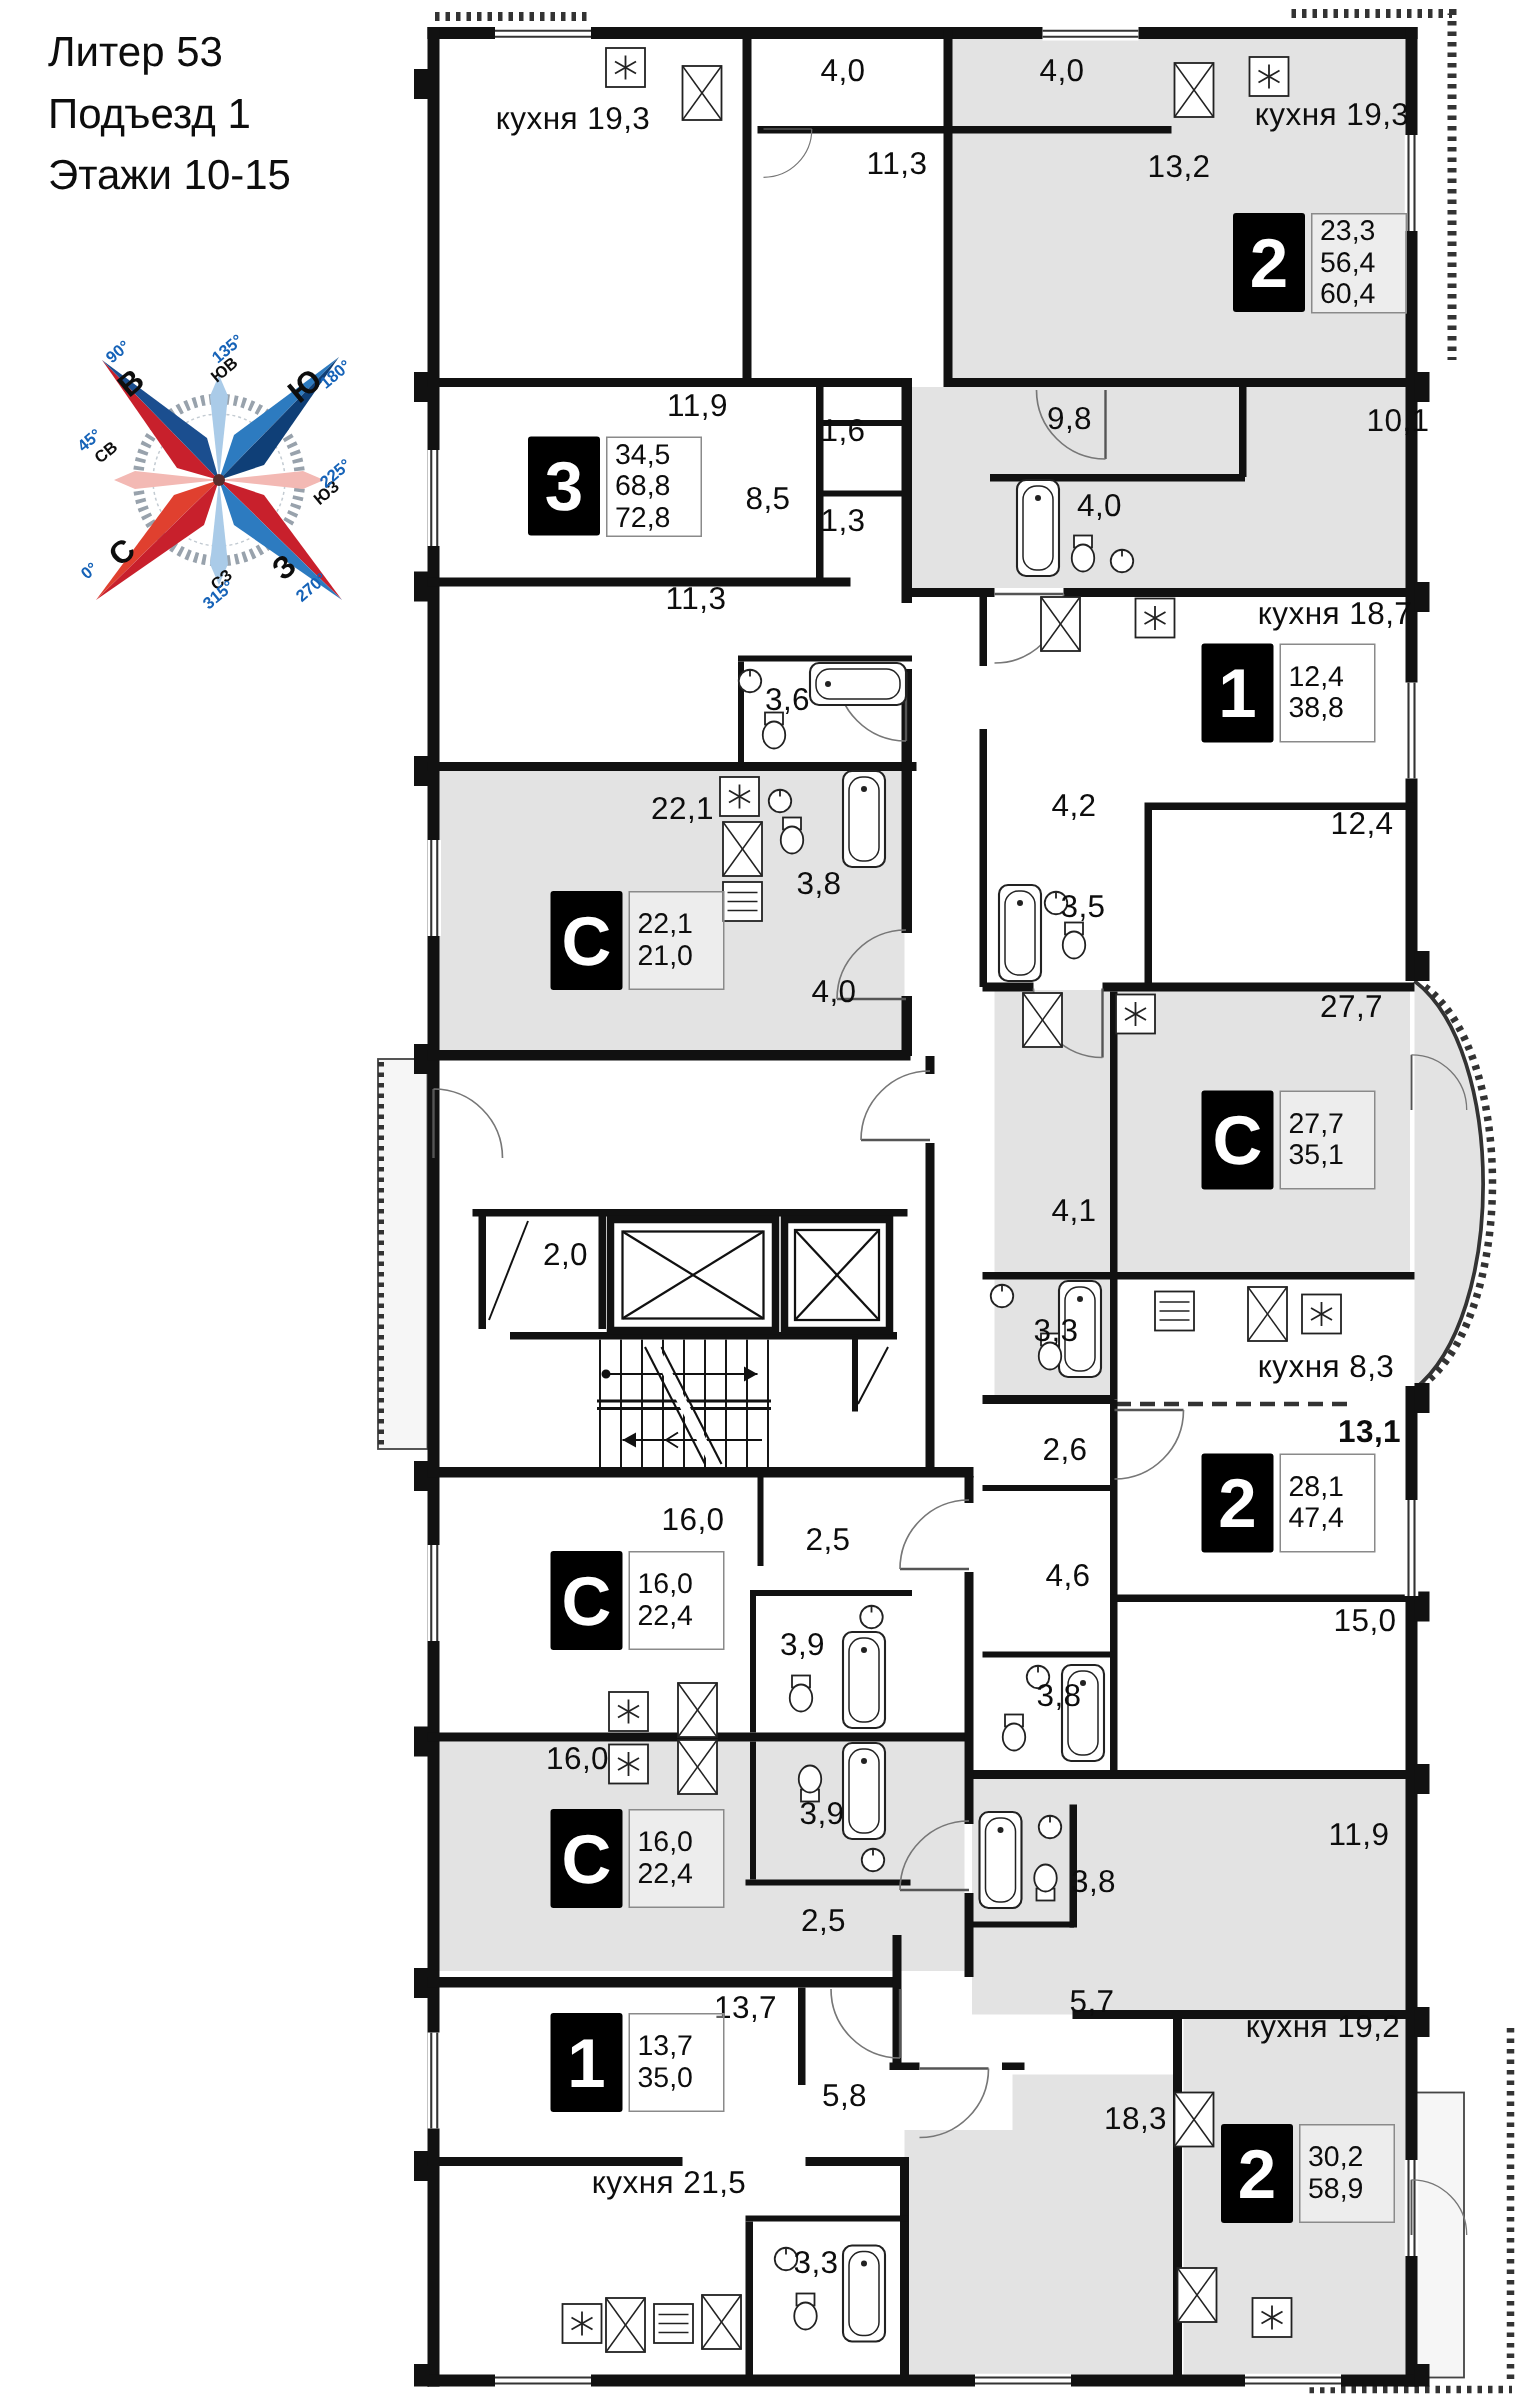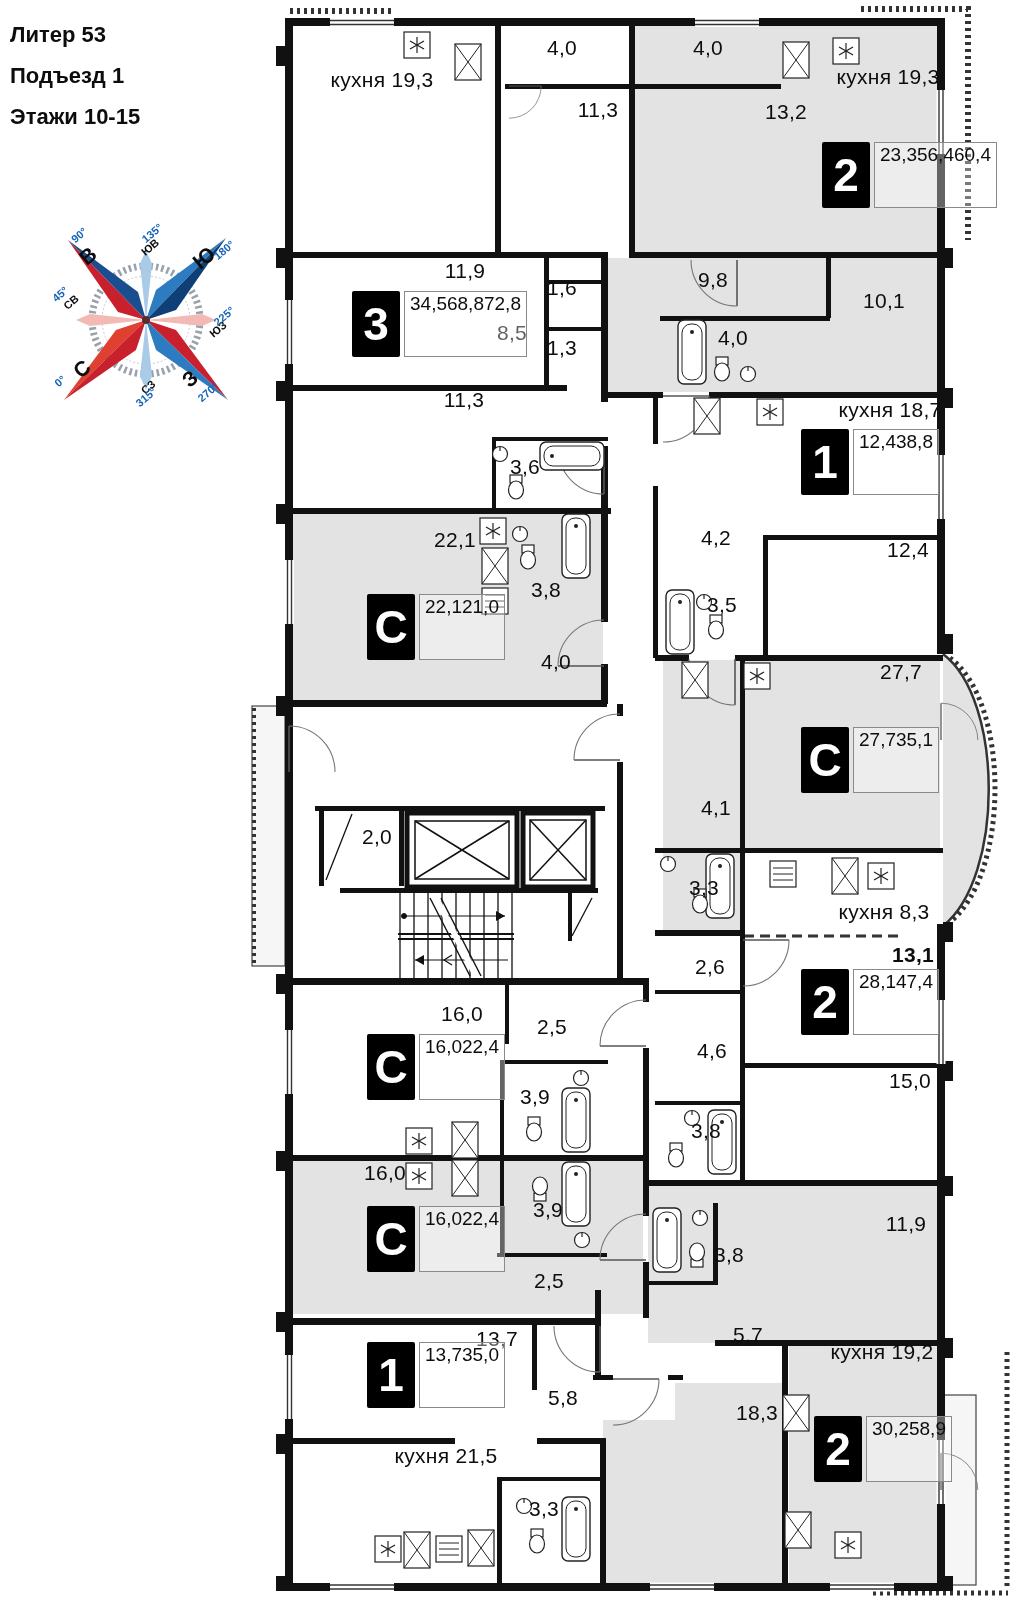--- a/index.html
+++ b/index.html
@@ -1,26 +1,26 @@
 <!DOCTYPE html>
 <html><head>
 <meta charset="utf-8">
 <style>
   html,body{margin:0;padding:0;background:#fff;}
   #stage{position:relative;width:1018px;height:1598px;background:#fff;overflow:hidden;
          font-family:"Liberation Sans",sans-serif;color:#0d0d0d;}
   #plan-svg{position:absolute;left:0;top:0;}
-  .hdr{position:absolute;left:10px;top:14px;font-size:22px;line-height:41px;font-weight:700;}
+  .hdr{position:absolute;left:32px;top:14px;font-size:28px;line-height:41px;font-weight:400;}
   .rlabel{position:absolute;transform:translate(-50%,-50%);font-size:21px;letter-spacing:.3px;
           white-space:nowrap;color:#0d0d0d;}
   .apt{position:absolute;display:flex;align-items:stretch;}
   .apt-char{width:48px;height:66px;background:#000;color:#fff;font-weight:bold;font-size:46px;
             display:flex;align-items:center;justify-content:center;border-radius:2px;}
   .apt-nums{margin-left:4px;border:1px solid #8a8a8a;padding:1px 5px;font-size:19px;line-height:21px;
-            min-width:52px;display:flex;justify-content:center;background:rgba(255,255,255,.35);}
+            min-width:52px;display:flex;flex-direction:column;justify-content:center;background:rgba(255,255,255,.35);}
   .c-dir{position:absolute;transform:translate(-50%,-50%) rotate(-40deg);font-size:21px;font-weight:bold;}
   .c-sub{position:absolute;transform:translate(-50%,-50%) rotate(-40deg);font-size:11px;font-weight:bold;}
   .c-deg{position:absolute;transform:translate(-50%,-50%) rotate(-40deg);font-size:11px;font-weight:bold;color:#1663b8;}
 </style>
 </head>
 <body>
 
 <div id="stage">
 
   <div class="hdr">
@@ -351,21 +351,21 @@
     <div class="rlabel" style="left: 708px; top: 48px;">4,0</div>
     <div class="rlabel" style="left: 754px; top: 112px; margin-left: 32px;">13,2</div>
     <div class="rlabel" style="left: 888px; top: 77px;">кухня 19,3</div>
     <div class="rlabel" style="left: 465px; top: 271px;">11,9</div>
     <div class="rlabel" style="left: 512px; top: 333px;">8,5</div>
     <div class="rlabel" style="left: 562px; top: 288px;">1,6</div>
     <div class="rlabel" style="left: 562px; top: 348px;">1,3</div>
     <div class="rlabel" style="left: 464px; top: 400px;">11,3</div>
     <div class="rlabel" style="left: 525px; top: 467px;">3,6</div>
     <div class="rlabel" style="left: 713px; top: 280px;">9,8</div>
-    <div class="rlabel" style="left: 884px; top: 281px; margin-top: 20px;">10,1</div>
+    <div class="rlabel" style="left: 932px; top: 281px;">10,1</div>
     <div class="rlabel" style="left: 733px; top: 338px;">4,0</div>
     <div class="rlabel" style="left: 890px; top: 410px;">кухня 18,7</div>
     <div class="rlabel" style="left: 716px; top: 538px;">4,2</div>
     <div class="rlabel" style="left: 908px; top: 550px;">12,4</div>
     <div class="rlabel" style="left: 722px; top: 605px;">3,5</div>
     <div class="rlabel" style="left: 455px; top: 540px;">22,1</div>
     <div class="rlabel" style="left: 546px; top: 590px;">3,8</div>
     <div class="rlabel" style="left: 556px; top: 662px;">4,0</div>
     <div class="rlabel" style="left: 901px; top: 672px;">27,7</div>
     <div class="rlabel" style="left: 716px; top: 808px;">4,1</div>
@@ -380,21 +380,21 @@
     <div class="rlabel" style="left: 712px; top: 1051px;">4,6</div>
     <div class="rlabel" style="left: 910px; top: 1081px;">15,0</div>
     <div class="rlabel" style="left: 706px; top: 1131px;">3,8</div>
     <div class="rlabel" style="left: 385px; top: 1173px;">16,0</div>
     <div class="rlabel" style="left: 548px; top: 1210px;">3,9</div>
     <div class="rlabel" style="left: 549px; top: 1281px;">2,5</div>
     <div class="rlabel" style="left: 729px; top: 1255px;">3,8</div>
     <div class="rlabel" style="left: 906px; top: 1224px;">11,9</div>
     <div class="rlabel" style="left: 497px; top: 1339px;">13,7</div>
     <div class="rlabel" style="left: 563px; top: 1398px;">5,8</div>
-    <div class="rlabel" style="left: 728px; top: 1335px; margin-left: 20px;">5,7</div>
+    <div class="rlabel" style="left: 728px; top: 1335px;">5,7</div>
     <div class="rlabel" style="left: 882px; top: 1352px;">кухня 19,2</div>
     <div class="rlabel" style="left: 757px; top: 1413px;">18,3</div>
     <div class="rlabel" style="left: 446px; top: 1456px;">кухня 21,5</div>
     <div class="rlabel" style="left: 544px; top: 1509px;">3,3</div>
     <div class="apt" style="left: 822px; top: 142px;">
       <div class="apt-char">2</div>
       <div class="apt-nums">
         <div>23,3</div>
         <div>56,4</div>
         <div>60,4</div>

